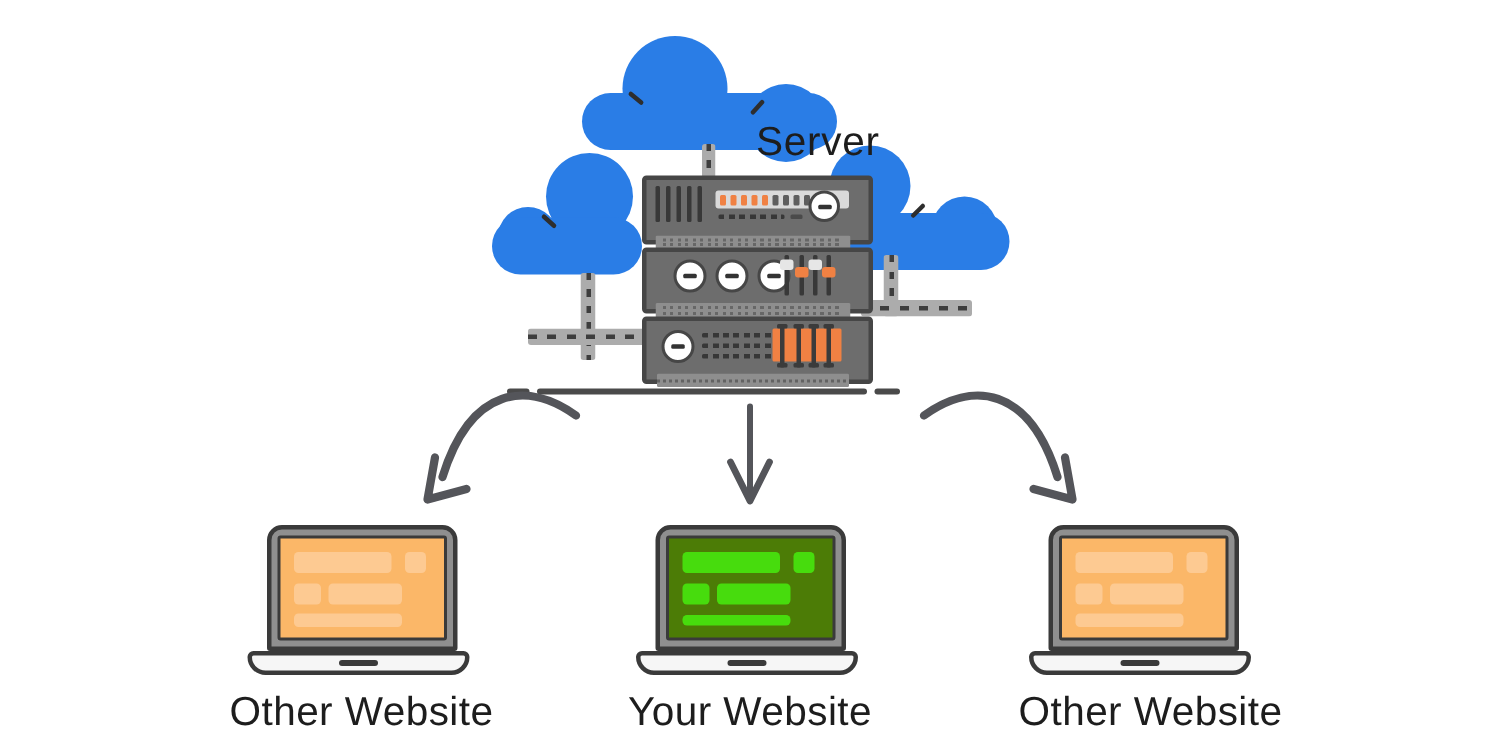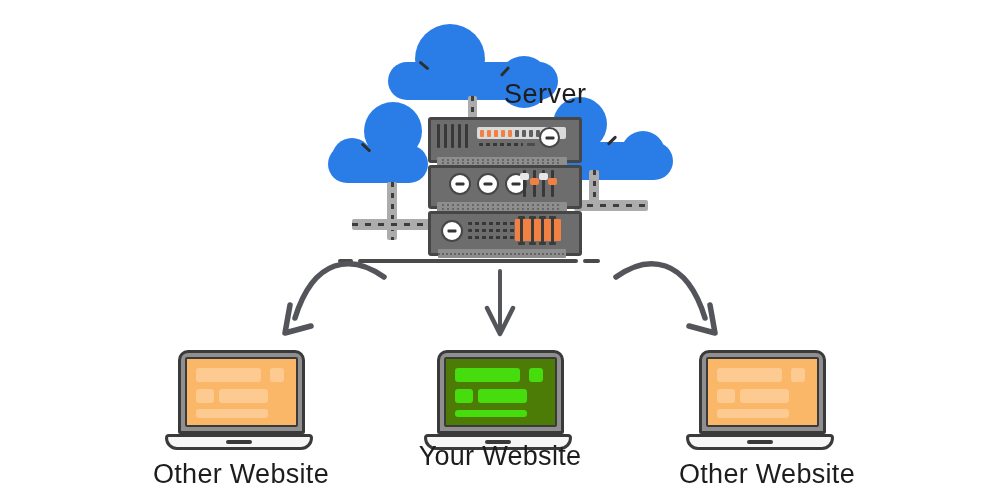--- a/index.html
+++ b/index.html
@@ -215,16 +215,16 @@
         <div class="content-block" style="left:29%;top:45%;width:45%;height:21%;"></div>
         <div class="content-block" style="left:8%;top:76%;width:66%;height:13%;"></div>
       </div>
     </div>
     <div class="laptop-base" style="left:686px;top:434px;width:142px;height:10px;">
       <div class="notch"></div>
     </div>
   </div>
 
   <div class="label" style="left:131px;top:459px;">Other Website</div>
-  <div class="label" style="left:390px;top:441px;">Your Website</div>
+  <div class="label" style="left:390px;top:459px;">Your Website</div>
   <div class="label" style="left:657px;top:459px;">Other Website</div>
 
 </div>
 
 </body></html>

